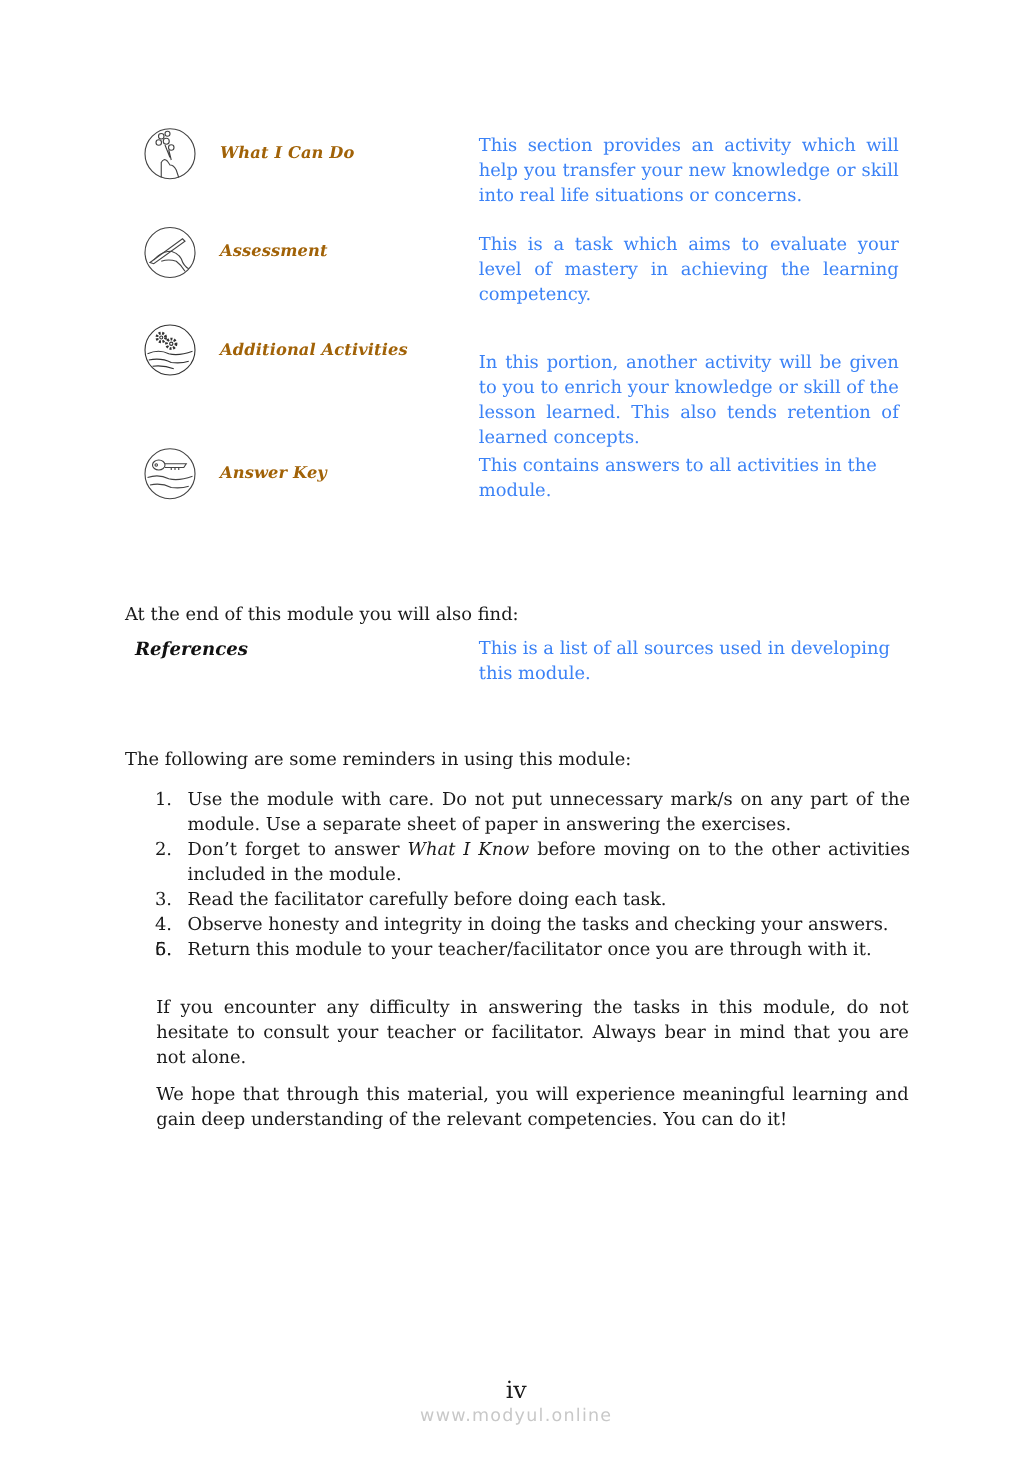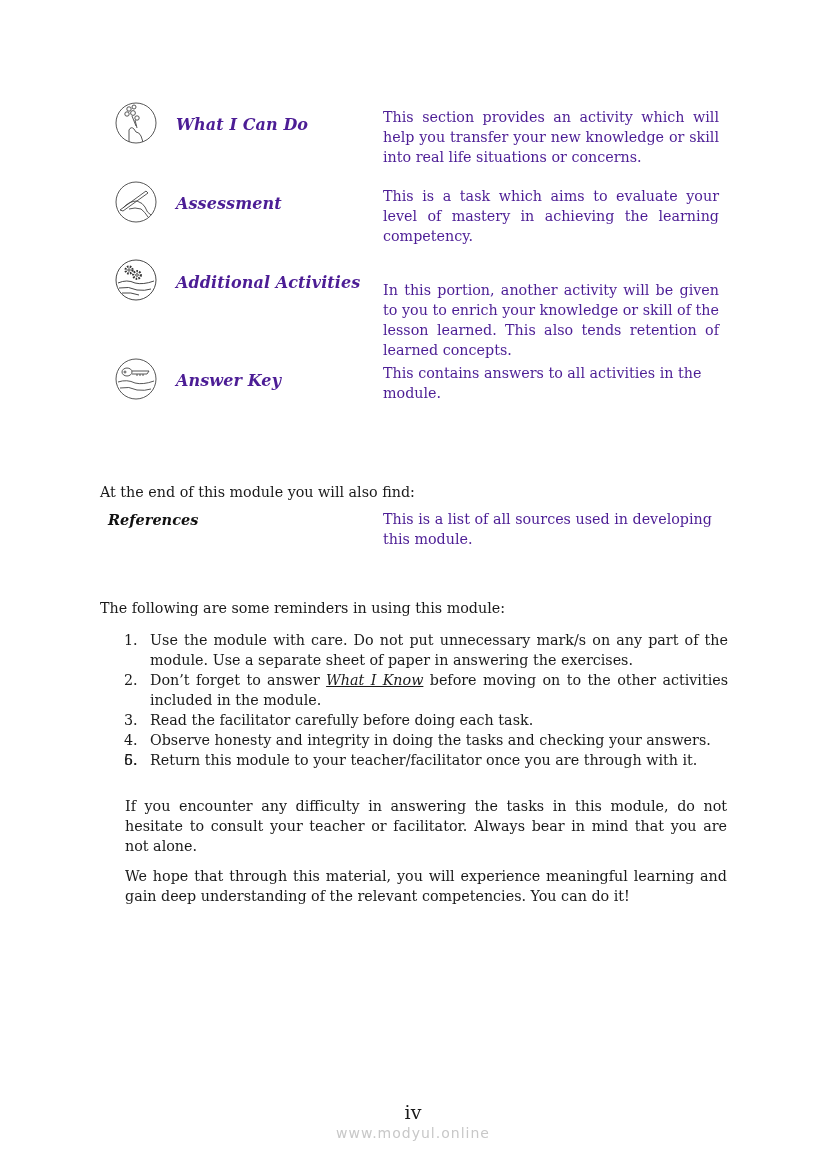--- a/index.html
+++ b/index.html
@@ -26,32 +26,32 @@
       width: 42px;
       height: 42px;
     }
     .icon svg { width: 42px; height: 42px; display: block; }
     .label {
       position: absolute;
       left: 176px;
       font-family: "DejaVu Serif", serif;
       font-weight: bold;
       font-style: italic;
-      font-size: 16px;
-      color: #4c1d95;
+      font-size: 13px;
+      color: #a16207;
       letter-spacing: 0.1px;
     }
     .desc {
       position: absolute;
       left: 383px;
       width: 336px;
       font-size: 14.3px;
       line-height: 20px;
       text-align: justify;
-      color: #4c1d95;
+      color: #3b82f6;
     }
     .desc.nojust { text-align: left; }
     .para {
       position: absolute;
       left: 100px;
       font-size: 14.3px;
       line-height: 20px;
       color: #1a1a1a;
     }
     .ref-label {
@@ -104,21 +104,21 @@
       position: absolute;
       top: 1125px;
       left: 0;
       width: 826px;
       text-align: center;
       font-family: "DejaVu Sans", sans-serif;
       font-size: 14px;
       color: #c8c8c8;
       letter-spacing: 1px;
     }
-    em { font-style: italic; text-decoration: underline; }
+    em { font-style: italic; }
   </style>
 </head>
 <body>
 
 <div class="page">
 
   <div class="icon" style="top:102px;">
     <svg viewBox="0 0 42 42" fill="none" stroke="#444" stroke-width="0.9">
       <circle cx="21" cy="21" r="20"></circle>
       <circle cx="14" cy="7" r="2.2"></circle>

